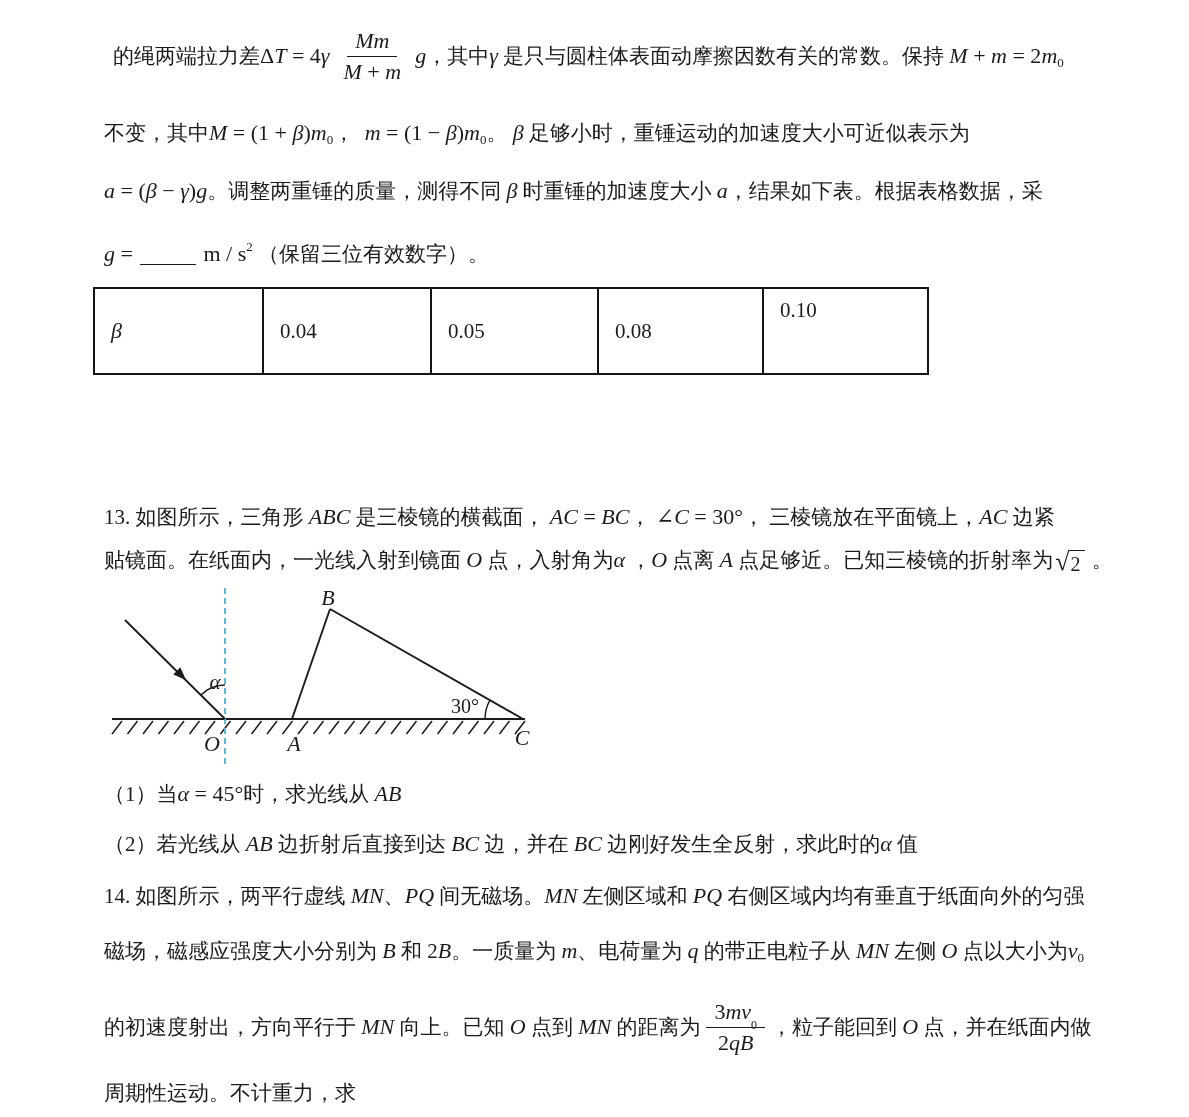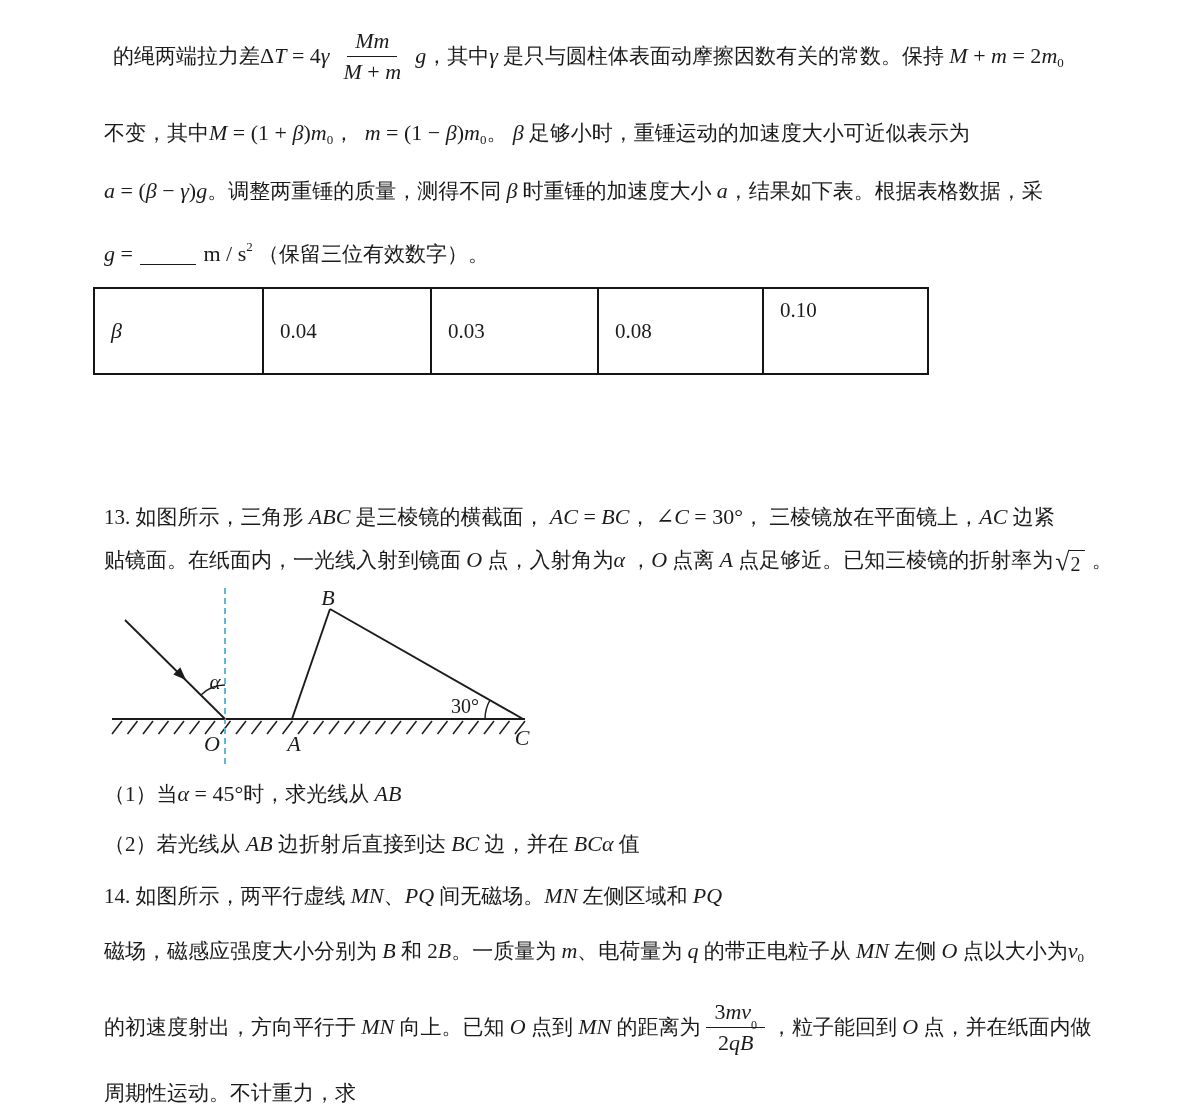--- a/index.html
+++ b/index.html
@@ -74,21 +74,21 @@
     <col style="width:169px">
       <col style="width:168px">
       <col style="width:167px">
       <col style="width:165px">
       <col style="width:165px">
   </colgroup>
   <tbody>
       <tr class="r1">
     <td><span class="it">β</span></td>
     <td>0.04</td>
-    <td>0.03</td>
+    <td>0.05</td>
     <td>0.08</td>
     <td class="cell-top">0.10</td>
   </tr>
 </tbody>
   </table>
 
 <div class="line q13a"><span class="cjk">13. 如图所示，三角形 </span><span class="it">ABC</span><span class="cjk"> 是三棱镜的横截面， </span><span class="it">AC</span><span class="rm"> = </span><span class="it">BC</span><span class="cjk">， </span><span class="rm">∠</span><span class="it">C</span><span class="rm"> = 30°</span><span class="cjk">， 三棱镜放在平面镜上，</span><span class="it">AC</span><span class="cjk"> 边紧</span></div>
 <div class="line q13b"><span class="cjk">贴镜面。在纸面内，一光线入射到镜面 </span><span class="it">O</span><span class="cjk"> 点，入射角为</span><span class="it">α</span><span class="cjk"> ，</span><span class="it">O</span><span class="cjk"> 点离 </span><span class="it">A</span><span class="cjk"> 点足够近。已知三棱镜的折射率为</span><span class="sqrt"><span class="sqsym">√</span><span class="sqv">2</span></span><span class="cjk"> 。</span></div>
 
 <svg class="figure" viewBox="0 0 440 182" width="440" height="182">
@@ -131,18 +131,18 @@
   <path class="arc" d="M 381 131 A 38 38 0 0 1 386 112.2"></path>
   <text class="falpha" x="111" y="101" text-anchor="middle">α</text>
   <text class="fangle" x="347" y="125">30°</text>
   <text class="flabel" x="224" y="17" text-anchor="middle">B</text>
   <text class="flabel" x="108" y="163" text-anchor="middle">O</text>
   <text class="flabel" x="190" y="163" text-anchor="middle">A</text>
   <text class="flabel" x="418" y="157" text-anchor="middle">C</text>
 </svg>
 
 <div class="line p1"><span class="cjk">（1）当</span><span class="it">α</span><span class="rm"> = 45°</span><span class="cjk">时，求光线从 </span><span class="it">AB</span></div>
-<div class="line p2"><span class="cjk">（2）若光线从 </span><span class="it">AB</span><span class="cjk"> 边折射后直接到达 </span><span class="it">BC</span><span class="cjk"> 边，并在 </span><span class="it">BC</span><span class="it">α</span><span class="cjk"> 值</span></div>
+<div class="line p2"><span class="cjk">（2）若光线从 </span><span class="it">AB</span><span class="cjk"> 边折射后直接到达 </span><span class="it">BC</span><span class="cjk"> 边，并在 </span><span class="it">BC</span><span class="cjk"> 边刚好发生全反射，求此时的</span><span class="it">α</span><span class="cjk"> 值</span></div>
 
-<div class="line q14a"><span class="cjk">14. 如图所示，两平行虚线 </span><span class="it">MN</span><span class="cjk">、</span><span class="it">PQ</span><span class="cjk"> 间无磁场。</span><span class="it">MN</span><span class="cjk"> 左侧区域和 </span><span class="it">PQ</span></div>
+<div class="line q14a"><span class="cjk">14. 如图所示，两平行虚线 </span><span class="it">MN</span><span class="cjk">、</span><span class="it">PQ</span><span class="cjk"> 间无磁场。</span><span class="it">MN</span><span class="cjk"> 左侧区域和 </span><span class="it">PQ</span><span class="cjk"> 右侧区域内均有垂直于纸面向外的匀强</span></div>
 <div class="line q14b"><span class="cjk">磁场，磁感应强度大小分别为 </span><span class="it">B</span><span class="cjk"> 和 2</span><span class="it">B</span><span class="cjk">。一质量为 </span><span class="it">m</span><span class="cjk">、电荷量为 </span><span class="it">q</span><span class="cjk"> 的带正电粒子从 </span><span class="it">MN</span><span class="cjk"> 左侧 </span><span class="it">O</span><span class="cjk"> 点以大小为</span><span class="it">v</span><sub>0</sub></div>
 <div class="line q14c"><span class="cjk">的初速度射出，方向平行于 </span><span class="it">MN</span><span class="cjk"> 向上。已知 </span><span class="it">O</span><span class="cjk"> 点到 </span><span class="it">MN</span><span class="cjk"> 的距离为</span><span class="frac"><span class="fnum"><span class="rm">3</span><span class="it">mv</span><sub>0</sub></span><span class="fden"><span class="rm">2</span><span class="it">qB</span></span></span><span class="cjk">，粒子能回到 </span><span class="it">O</span><span class="cjk"> 点，并在纸面内做</span></div>
 <div class="line q14d"><span class="cjk">周期性运动。不计重力，求</span></div>
 
 </body></html>

